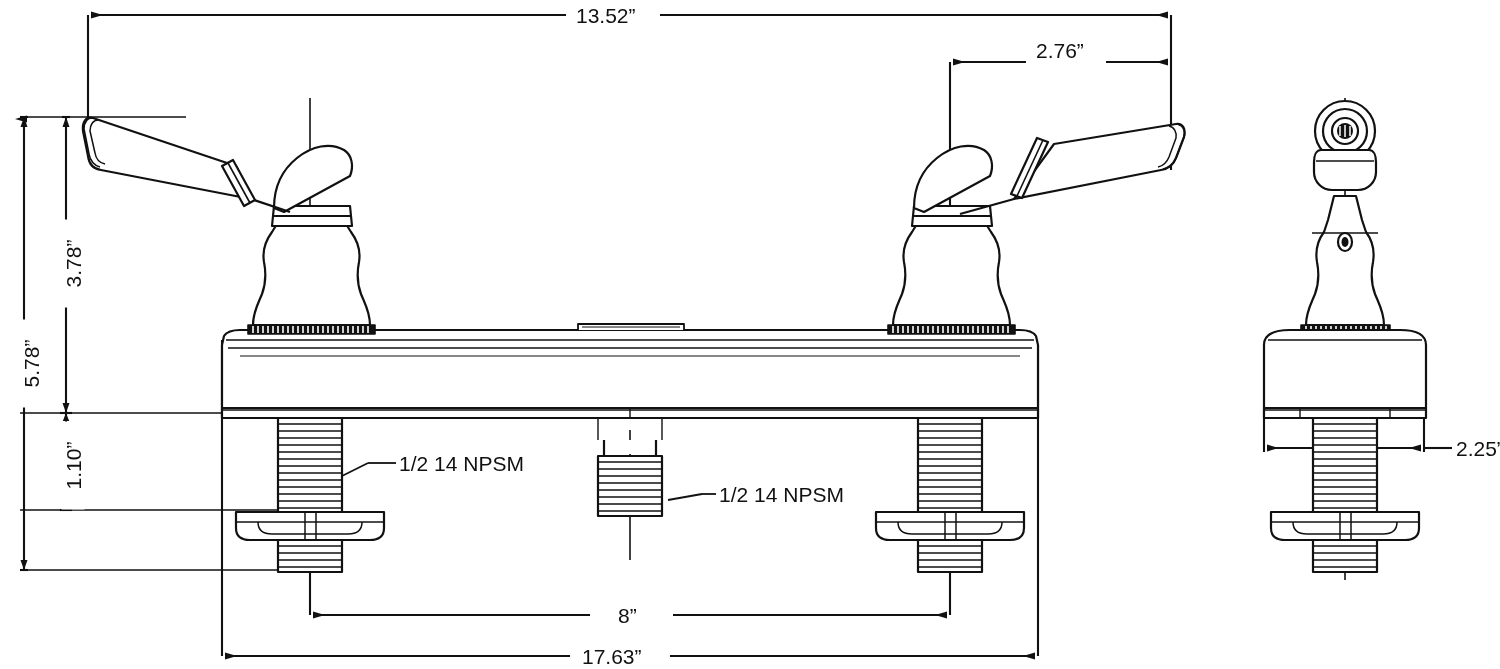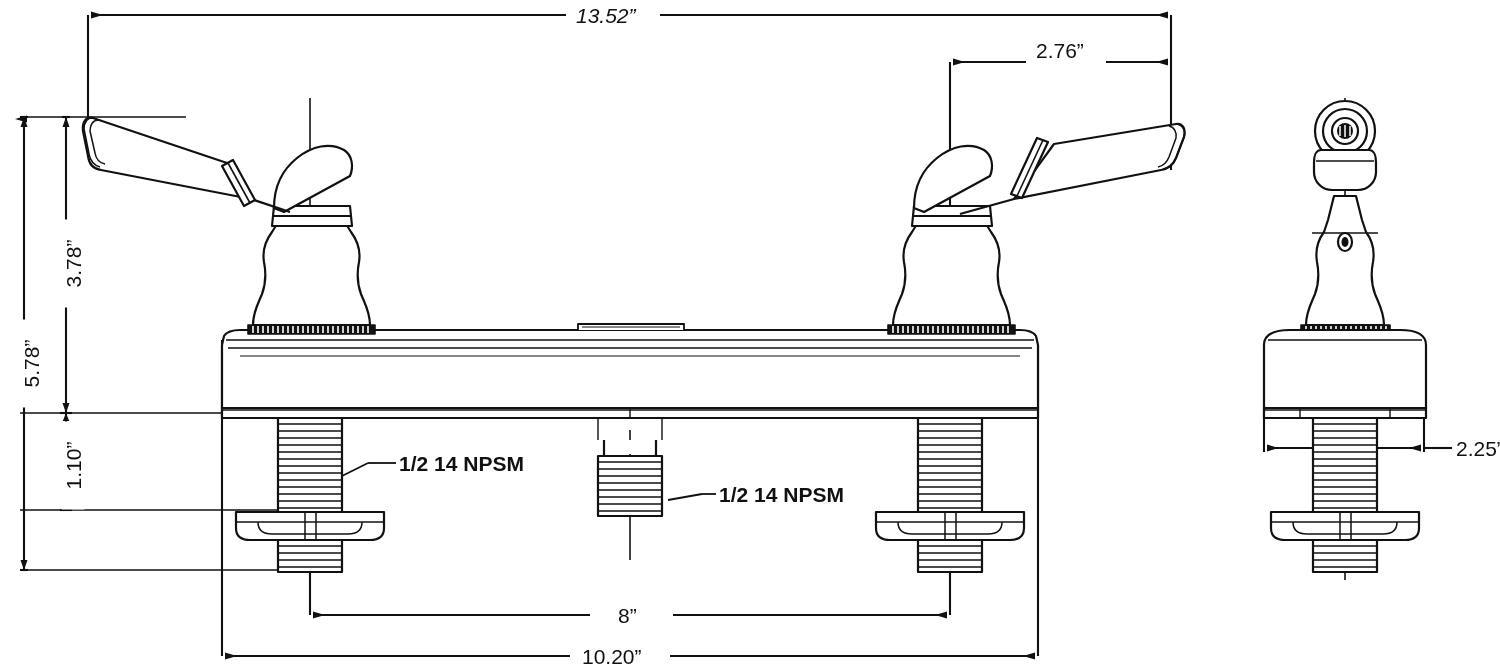--- a/index.html
+++ b/index.html
@@ -23,21 +23,20 @@
   }
   .notelabel{
     position:absolute;
     font-family:"Liberation Sans", sans-serif;
     font-size:21px;
     color:#111111;
     background:#ffffff;
     white-space:nowrap;
     line-height:1;
     padding:1px 3px;
-    font-weight:bold;
   }
 </style>
 </head>
 <body>
 
 <div id="stage">
 
   <svg width="1500" height="669" viewBox="0 0 1500 669">
     <defs>
       <marker id="arrR" markerWidth="12" markerHeight="10" refX="11" refY="5" orient="auto" markerUnits="userSpaceOnUse">
@@ -453,25 +452,25 @@
       <rect x="1313" y="540" width="64" height="32" fill="#ffffff"></rect>
       <g stroke-width="1.5">
         <line x1="1313" y1="546" x2="1377" y2="546"></line>
           <line x1="1313" y1="553" x2="1377" y2="553"></line>
         <line x1="1313" y1="560" x2="1377" y2="560"></line>
           <line x1="1313" y1="567" x2="1377" y2="567"></line>
       </g>
     </g>
   </svg>
 
-  <div class="dimlabel" style="left:572px; top:4px;font-style:italic;">13.52”</div>
+  <div class="dimlabel" style="left:572px; top:4px;">13.52”</div>
   <div class="dimlabel" style="left:1032px; top:39px;">2.76”</div>
   <div class="dimlabel vert" style="left:-13px; top:352px; width:80px; text-align:center;">5.78”</div>
   <div class="dimlabel vert" style="left:29px; top:252px; width:80px; text-align:center;">3.78”</div>
   <div class="dimlabel vert" style="left:29px; top:454px; width:80px; text-align:center;">1.10”</div>
   <div class="dimlabel" style="left:614px; top:604px;">8”</div>
-  <div class="dimlabel" style="left:578px; top:645px;">10.20”</div>
+  <div class="dimlabel" style="left:578px; top:645px;">17.63”</div>
   <div class="dimlabel" style="left:1452px; top:437px;">2.25”</div>
 
   <div class="notelabel" style="left:396px; top:452px;">1/2 14 NPSM</div>
   <div class="notelabel" style="left:716px; top:483px;">1/2 14 NPSM</div>
 
 </div>
 
 </body></html>

